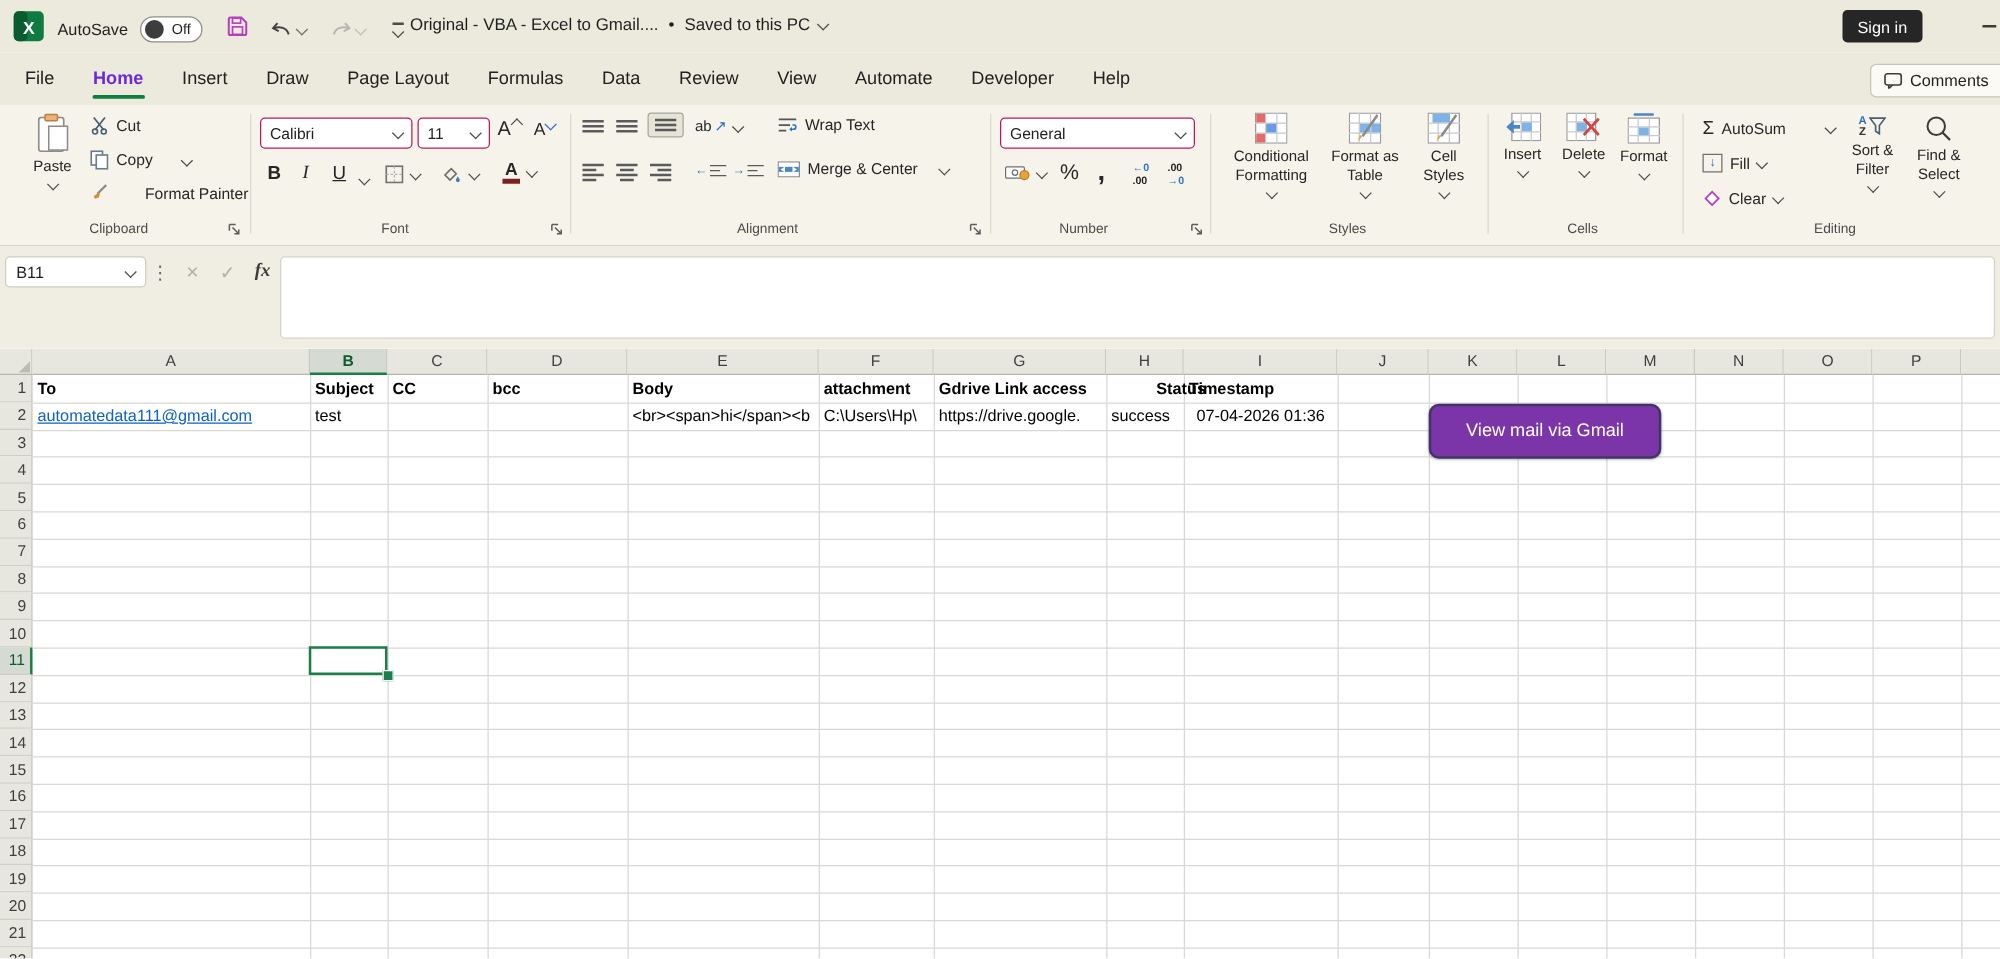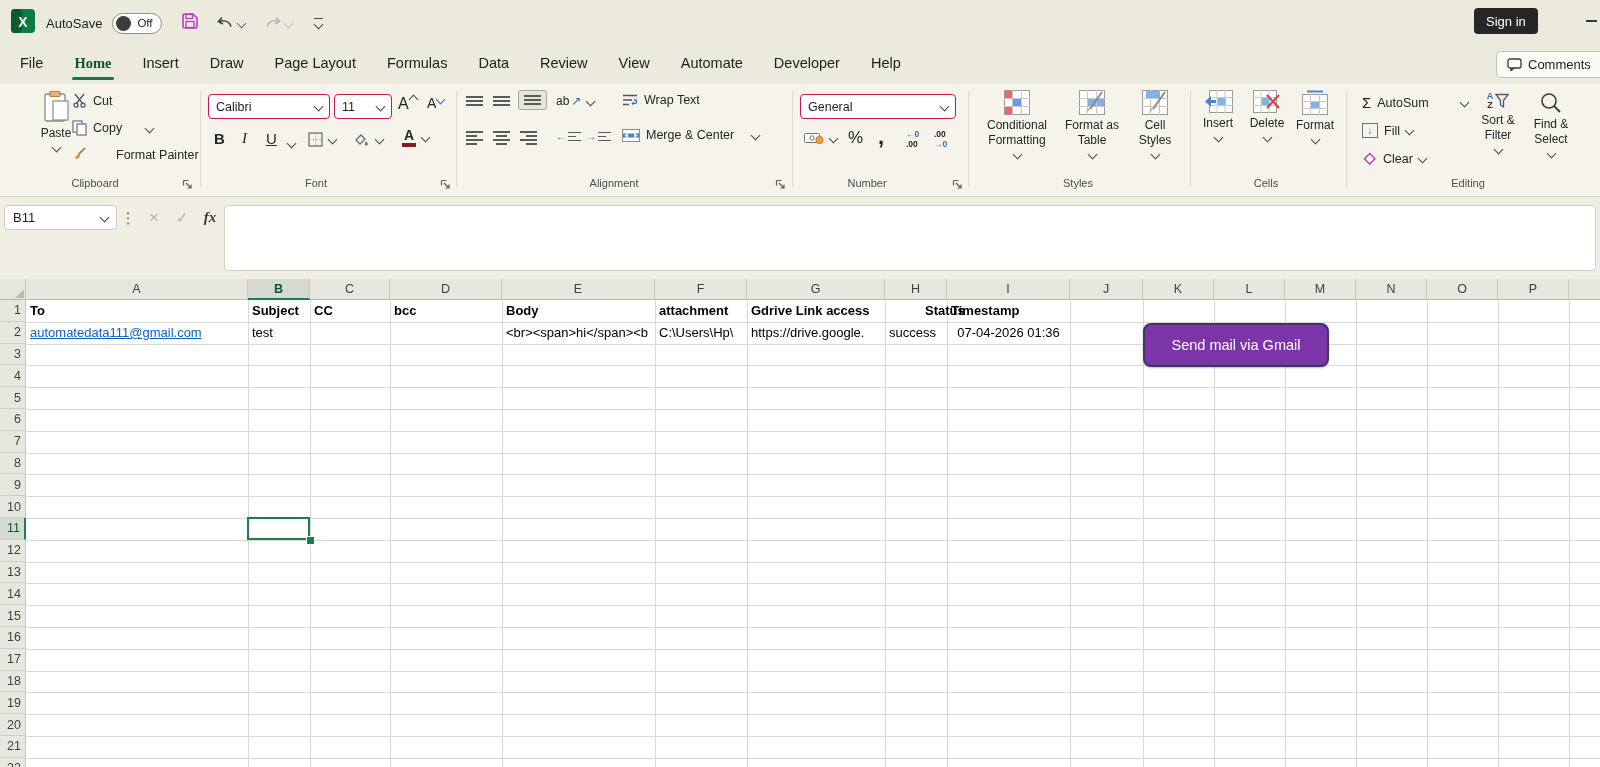--- a/index.html
+++ b/index.html
@@ -24,21 +24,21 @@
   .searchbox input{border:none;outline:none;background:transparent;font-size:13px;color:#333;width:100%;font-family:"Liberation Sans",sans-serif;}
   .searchbox input::placeholder{color:#6d6d6d;}
   .signin{position:absolute;left:1474px;top:8px;height:26px;padding:0 12px;background:#262626;color:#fff;font-size:13px;border-radius:4px;display:flex;align-items:center;cursor:pointer;}
   .minimize{position:absolute;left:1586px;top:20px;width:11px;height:2px;background:#3a3a3a;}
   .qat{display:flex;flex-direction:column;align-items:center;gap:2px;cursor:pointer;}
   .qbar{width:9px;height:1.5px;background:#4a4a4a;}
 
   
   .tabs{position:absolute;left:18px;top:0;height:42px;display:flex;align-items:center;gap:27px;}
   .tab{font-size:14.5px;color:#212121;cursor:pointer;position:relative;padding:6px 2px;white-space:nowrap;}
-  .tab.active{font-weight:700;color:#14532d;font-family:Liberation Serif, serif;}
+  .tab.active{font-weight:700;color:#6d28d9;}
   .tab.active::after{content:"";position:absolute;left:50%;transform:translateX(-50%);bottom:-2px;width:42px;height:3px;background:#107C41;border-radius:2px;}
   .comments-btn{position:absolute;left:1496px;top:9px;height:27px;width:118px;background:#fbfaf4;border:1px solid #c6c5bc;border-radius:5px;display:flex;align-items:center;gap:6px;padding:0 10px;box-sizing:border-box;font-size:13px;color:#222;cursor:pointer;}
 
   
   .chv{display:inline-block;width:6px;height:6px;border-right:1.4px solid #4a4a4a;border-bottom:1.4px solid #4a4a4a;transform:rotate(45deg);flex:none;}
   .chvu{transform:rotate(-135deg);}
   .chv.blue{border-color:#2f6fc4;}
   .sb{position:absolute;display:flex;align-items:center;gap:6px;font-size:12.5px;color:#262626;cursor:pointer;white-space:nowrap;}
   .bigbtn{position:absolute;display:flex;flex-direction:column;align-items:center;gap:3px;font-size:12px;color:#262626;text-align:center;cursor:pointer;line-height:1.25;}
   .combo{position:absolute;background:#fff;border:1px solid #be185d;border-radius:4px;display:flex;align-items:center;font-size:12.5px;color:#1f1f1f;padding:0 7px;height:25px;box-sizing:border-box;cursor:pointer;}
@@ -117,20 +117,28 @@
             <path d="M6 2.5L2.5 6.5L7 9" fill="none" stroke="#8a8a8a" stroke-width="1.6"></path>
             <path d="M3 6.5c3.5-1 10-1.5 12 5" fill="none" stroke="#8a8a8a" stroke-width="1.6"></path>
           </svg>
         <span class="chv" style="border-color:#9a9a9a;"></span>
       </span>
       <span class="qat" style="margin-left:12px;">
         <span class="qbar"></span>
           <span class="chv" style="border-color:#4a4a4a;"></span>
       </span>
     </div>
+    <div class="abs doc-title" style="left:328px;top:12px;">
+      <span>Original - VBA - Excel to Gmail....</span>
+      <span>•</span>
+      <span class="flex" style="gap:7px;">
+        <span>Saved to this PC</span>
+          <span class="chv"></span>
+      </span>
+    </div>
     <div class="signin">Sign in</div>
     <div class="minimize"></div>
   </div>
 
   <div class="tabrow">
     <div class="tabs" id="tabs">
         <span class="tab">File</span>
         <span class="tab active">Home</span>
         <span class="tab">Insert</span>
         <span class="tab">Draw</span>
@@ -147,21 +155,21 @@
       <svg width="15" height="13">
           <rect x="1" y="1" width="13" height="9" rx="2" fill="none" stroke="#3c3c3c" stroke-width="1.3"></rect>
           <path d="M4 10v3l3-3" fill="none" stroke="#3c3c3c" stroke-width="1.3"></path>
         </svg>
       <span>Comments</span>
     </div>
   </div>
 
   <div class="ribbon">
 
-    <div class="bigbtn" style="left:32px;top:6px;width:48px;">
+    <div class="bigbtn" style="left:18px;top:6px;width:48px;">
       <svg width="29" height="33">
           <rect x="3" y="4" width="20" height="27" rx="2" fill="#fdfdfb" stroke="#8a8a8a" stroke-width="1.3"></rect>
           <rect x="8" y="1.5" width="10" height="5" rx="1" fill="#e8b27a" stroke="#b9823f" stroke-width="1.2"></rect>
           <rect x="11" y="11" width="15" height="19" fill="#fff" stroke="#8a8a8a" stroke-width="1.2"></rect>
         </svg>
       <span>Paste</span>
       <span class="chv"></span>
     </div>
     <div class="sb" style="left:72px;top:9px;">
       <svg width="15" height="15">
@@ -598,16 +606,16 @@
       <div class="cell b" style="left: 947px; top: 21px; width: 123px; height: 21.8px;">Timestamp</div>
       <div class="cell link" style="left: 26px; top: 42.8px; width: 222px; height: 21.8px;">automatedata111@gmail.com</div>
       <div class="cell" style="left: 248px; top: 42.8px; width: 62px; height: 21.8px;">test</div>
       <div class="cell" style="left: 502px; top: 42.8px; width: 153px; height: 21.8px;">&lt;br&gt;&lt;span&gt;hi&lt;/span&gt;&lt;b</div>
       <div class="cell" style="left: 655px; top: 42.8px; width: 92px; height: 21.8px;">C:\Users\Hp\</div>
       <div class="cell" style="left: 747px; top: 42.8px; width: 138px; height: 21.8px;">https://drive.google.</div>
       <div class="cell" style="left: 885px; top: 42.8px; width: 62px; height: 21.8px;">success</div>
       <div class="cell center" style="left: 947px; top: 42.8px; width: 123px; height: 21.8px;">07-04-2026 01:36</div>
       <div class="selcell" style="left: 247px; top: 238px; width: 63px; height: 22.8px;"></div>
       <div class="handle" style="left: 306px; top: 256.8px;"></div>
-      <div class="sendbtn" style="left: 1143px; top: 44px; width: 182px; height: 40px;">Send mail via Gmail</div>
+      <div class="sendbtn" style="left: 1143px; top: 44px; width: 182px; height: 40px;">View mail via Gmail</div>
     </div>
 
 </div>
 
 </body></html>

